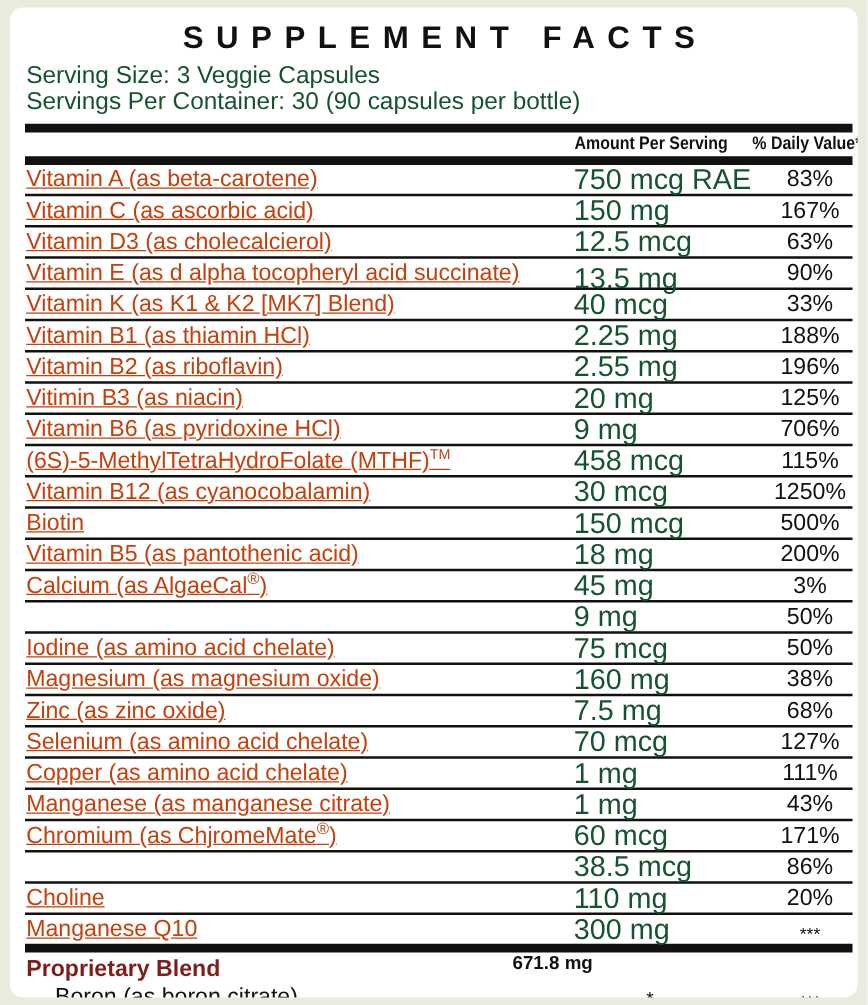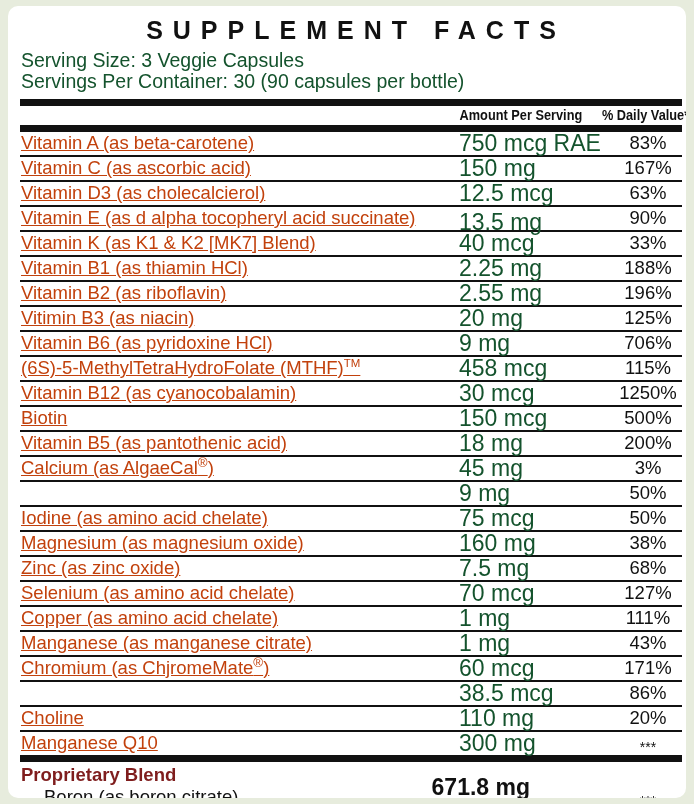--- a/index.html
+++ b/index.html
@@ -166,24 +166,24 @@
     left: 1px;
     top: 2px;
     font-size: 18.5px;
     font-weight: bold;
     color: #7f1d1d;
     white-space: nowrap;
   }
   .blend-head .amt {
     position: absolute;
     left: 390px;
-    top: 12px;
-    width: 120px;
-    text-align: right;
-    font-size: 23px;
+    top: 0;
+    width: 120px;
+    text-align: left;
+    font-size: 15px;
     font-weight: bold;
     color: #111;
     white-space: nowrap;
   }
 
   .subrow {
     position: relative;
     height: 23px;
     margin-left: 22px;
     border-bottom: 2px solid #111;

